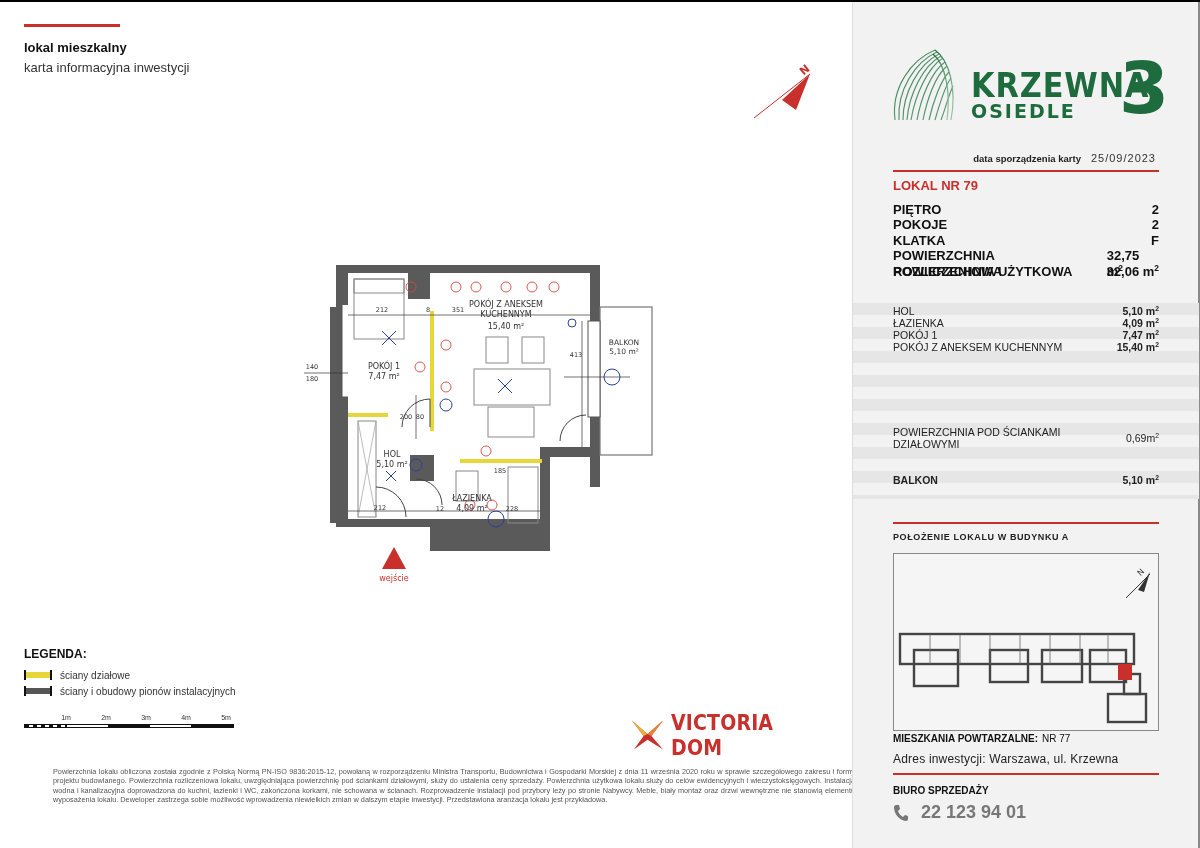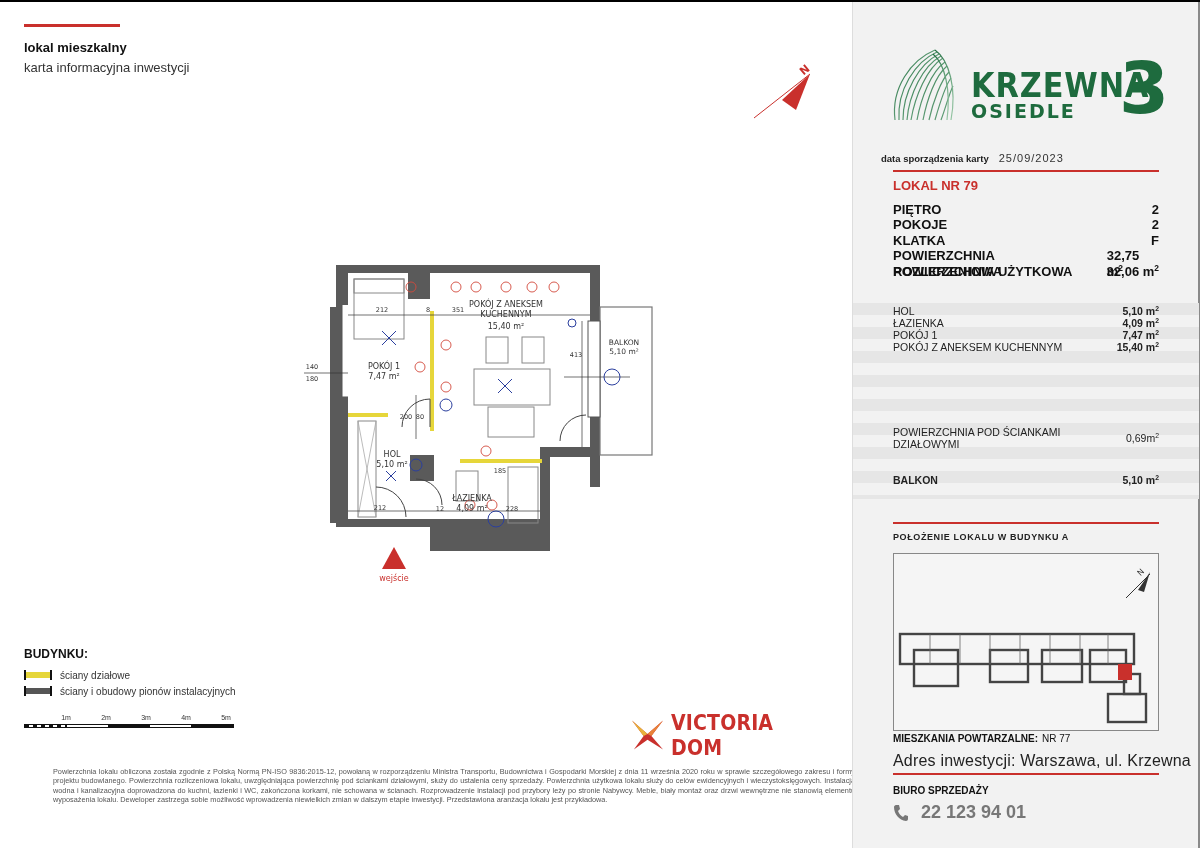--- a/index.html
+++ b/index.html
@@ -39,21 +39,21 @@
 
   
   .right { position: absolute; left: 852px; top: 0; width: 348px; height: 848px; background: #f2f2f2; border-left: 1px solid #ddd; }
   .right-edge { position: absolute; right: 0; top: 0; width: 2px; height: 848px; background: #8a8a8a; }
 
   .logo { position: absolute; left: 38px; top: 46px; width: 270px; height: 80px; }
   .logo-k { position: absolute; left: 80px; top: 18px; font-size: 33px; font-weight: bold; color: #1e6b3e; letter-spacing: 1px; font-family: "DejaVu Sans", sans-serif; transform: scaleX(0.92); transform-origin: left; }
   .logo-o { position: absolute; left: 80px; top: 52px; font-size: 19px; font-weight: bold; color: #1e6b3e; letter-spacing: 2px; font-family: "DejaVu Sans", sans-serif; }
   .logo-3 { position: absolute; left: 228px; top: 4px; font-size: 72px; font-weight: bold; color: #1e6b3e; font-family: "DejaVu Sans", sans-serif; line-height: 1; }
 
-  .date-row { position: absolute; left: 28px; top: 150px; width: 266px; text-align: left; font-size: 9.5px; color: #222; }
+  .date-row { position: absolute; left: 37px; top: 150px; width: 266px; text-align: right; font-size: 9.5px; color: #222; }
   .date-row b { font-weight: bold; margin-right: 10px; }
   .date-row span.d { font-size: 11px; letter-spacing: 1px; color: #333; }
   .hr-red { position: absolute; left: 40px; height: 2px; width: 266px; background: #c9302c; }
 
   .lokal-nr { position: absolute; left: 40px; top: 176px; font-size: 13px; font-weight: bold; color: #c9302c; }
 
   .main-info { position: absolute; left: 40px; top: 200px; width: 266px; }
   .mi-row { display: flex; justify-content: space-between; font-size: 13px; font-weight: bold; color: #111; height: 15.4px; line-height: 15.4px; }
 
   .stripes { position: absolute; left: 0; top: 301px; width: 346px; height: 196px;
@@ -64,21 +64,21 @@
 
   .partition { position: absolute; left: 40px; top: 424px; width: 266px; display: flex; justify-content: space-between; align-items: center; font-size: 10.5px; color: #222; gap: 40px; }
   .partition .l { width: 190px; line-height: 12px; }
   .balkon { position: absolute; left: 40px; top: 472px; width: 266px; display: flex; justify-content: space-between; font-size: 10.5px; font-weight: bold; color: #222; }
 
   .pos-title { position: absolute; left: 40px; top: 530px; font-size: 9px; font-weight: bold; letter-spacing: 0.6px; color: #222; }
   .pos-map { position: absolute; left: 40px; top: 551px; width: 266px; height: 178px; border: 1px solid #888; background: #f5f5f5; }
 
   .repeat { position: absolute; left: 40px; top: 731px; font-size: 10px; color: #111; }
   .repeat b { font-weight: bold; margin-right: 4px; }
-  .address { position: absolute; left: 40px; top: 750px; font-size: 16px; color: #222; letter-spacing: 0.2px; }
+  .address { position: absolute; left: 40px; top: 750px; font-size: 12px; color: #222; letter-spacing: 0.2px; }
 
   .biuro { position: absolute; left: 40px; top: 783px; font-size: 10px; font-weight: bold; color: #111; }
   .phone { position: absolute; left: 40px; top: 800px; display: flex; align-items: center; }
   .phone-num { font-size: 18px; font-weight: bold; color: #777; margin-left: 12px; }
   sup { font-size: 0.65em; line-height: 0; vertical-align: super; }
 </style>
 </head>
 <body>
 
 <div class="page">
@@ -219,21 +219,21 @@
         <text x="124" y="162">80</text>
         <text x="110" y="162">200</text>
         <text x="280" y="100">413</text>
       </g>
 
       <polygon points="98,290 86,312 110,312" fill="#c9302c"></polygon>
       <text x="98" y="324" font-size="8" fill="#c9302c" text-anchor="middle" font-family="DejaVu Sans, sans-serif">wejście</text>
     </svg>
 
     <div class="legend">
-      <div class="legend-title">BUDYNKU:</div>
+      <div class="legend-title">LEGENDA:</div>
       <div class="legend-row">
         <div class="legend-swatch sw-yellow"></div>
         <span>ściany działowe</span>
       </div>
       <div class="legend-row">
         <div class="legend-swatch sw-gray"></div>
         <span>ściany i obudowy pionów instalacyjnych</span>
       </div>
     </div>
 

